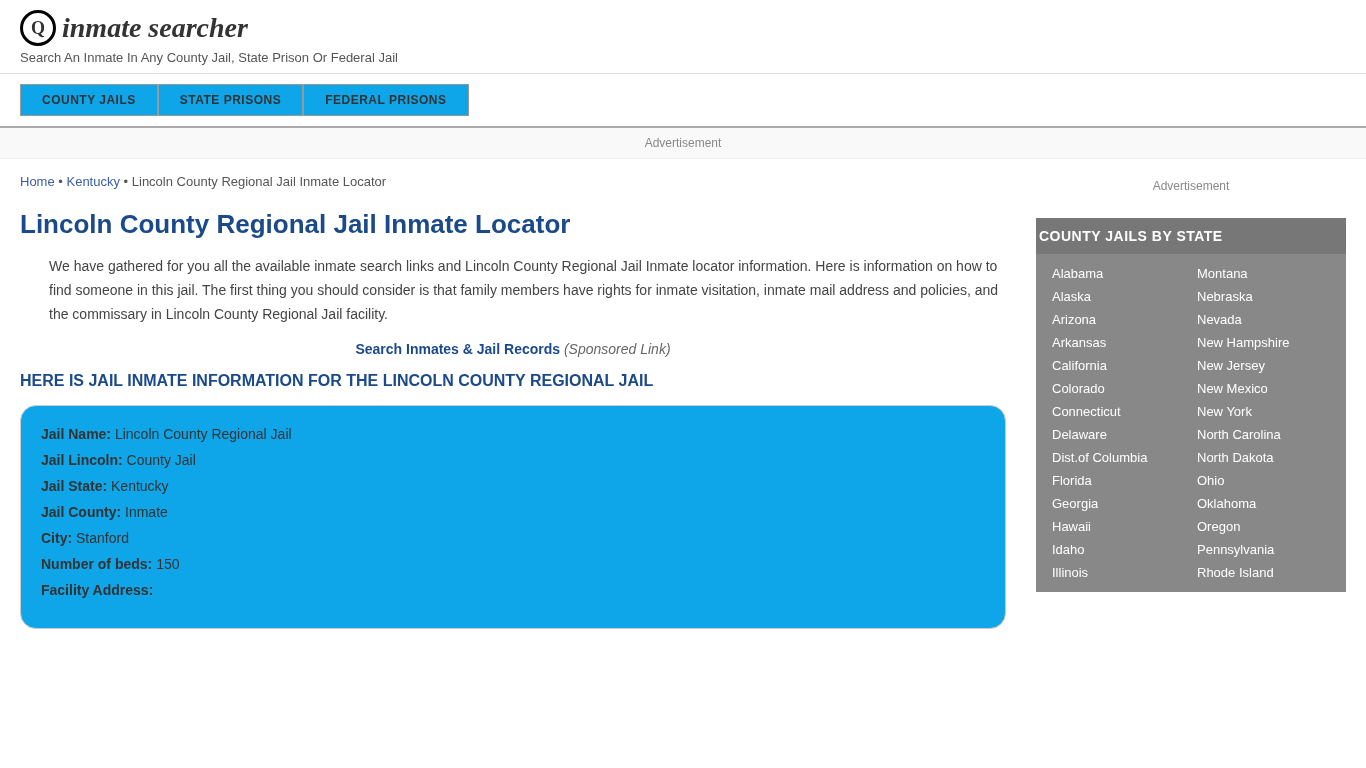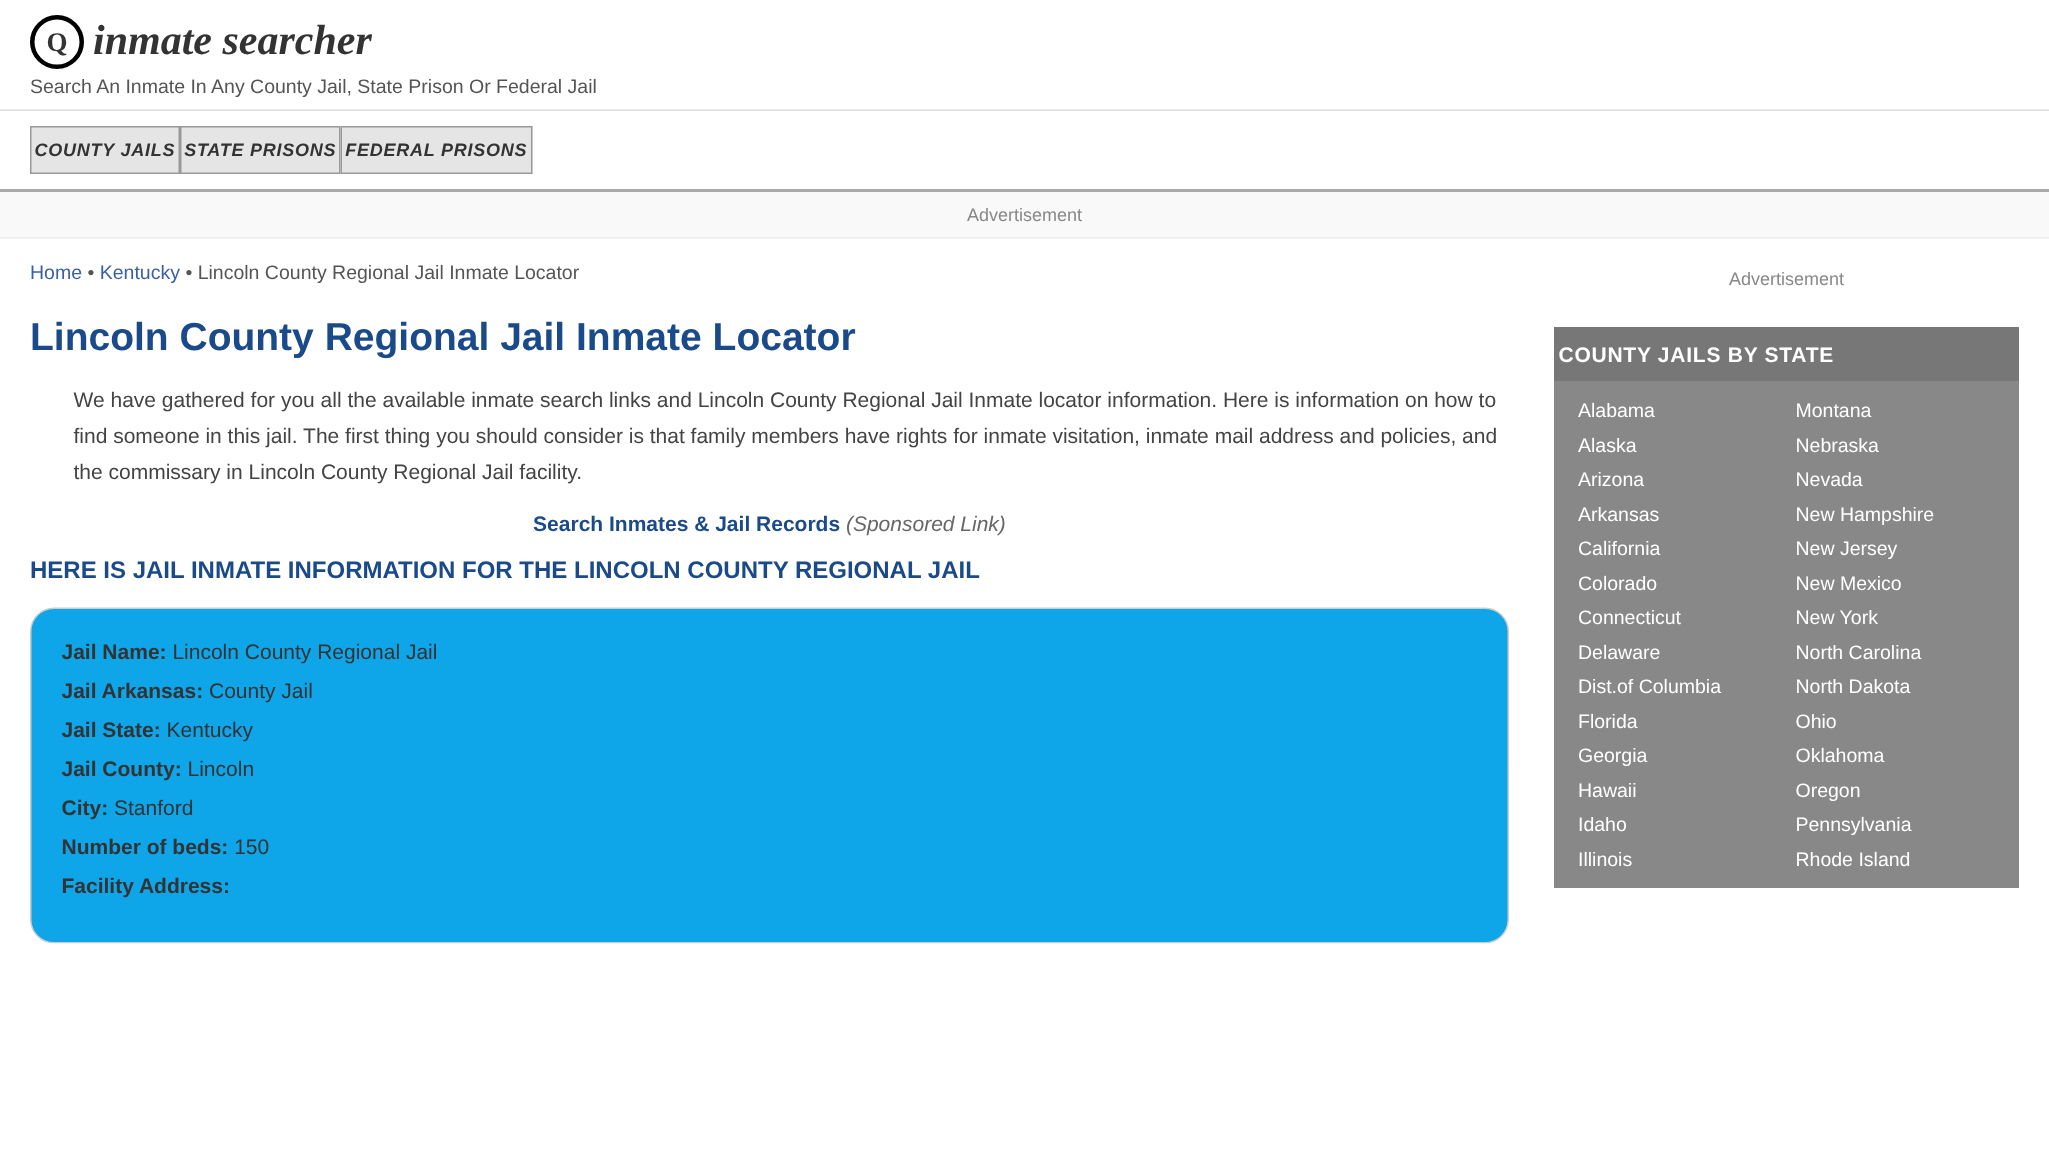--- a/index.html
+++ b/index.html
@@ -9,21 +9,21 @@
     #header { padding: 10px 20px 8px 20px; border-bottom: 1px solid #ddd; }
     #logo-area { display: flex; align-items: center; gap: 6px; margin-bottom: 4px; }
     #logo-icon { width: 36px; height: 36px; border: 3px solid #000; border-radius: 50%; display: flex; align-items: center; justify-content: center; font-size: 18px; font-weight: bold; background: #fff; }
     #logo-text { font-size: 28px; font-weight: bold; font-family: Georgia, serif; color: #000; font-style: italic; }
     #logo-text span { color: #333; }
     #tagline { font-size: 13px; color: #555; margin-left: 0; }
     
     
     #nav { padding: 10px 20px; border-bottom: 2px solid #aaa; }
     #nav-inner { display: flex; gap: 0; }
-    .nav-btn { border: 1px solid #999; padding: 8px 2px; font-size: 12px; font-weight: bold; letter-spacing: 0.5px; background: #e5e5e5; color: #333; cursor: pointer; text-transform: uppercase; font-style: italic; }
+    .nav-btn { border: 1px solid #999; padding: 8px 21px; font-size: 12px; font-weight: bold; letter-spacing: 0.5px; background: #0ea5e9; color: #333; cursor: pointer; text-transform: uppercase; }
     
     
     #content-wrapper { display: flex; padding: 0 20px; max-width: 1366px; }
     #main-content { flex: 1; padding-right: 30px; min-width: 0; }
     #sidebar { width: 310px; flex-shrink: 0; }
     
     
     #breadcrumb { padding: 15px 0 10px 0; font-size: 13px; color: #555; }
     #breadcrumb a { color: #3a5fa5; text-decoration: none; }
     
@@ -100,30 +100,30 @@
     <div id="search-link"><a href="#"><strong>Search Inmates &amp; Jail Records</strong></a> <span style="color:#666; font-style:italic;">(Sponsored Link)</span></div>
 
     <div id="section-heading">HERE IS JAIL INMATE INFORMATION FOR THE LINCOLN COUNTY REGIONAL JAIL</div>
 
     <div id="info-card">
       <div class="info-row">
         <span class="info-label">Jail Name:</span>
         <span class="info-value">Lincoln County Regional Jail</span>
       </div>
       <div class="info-row">
-        <span class="info-label">Jail Arkansas:</span>
+        <span class="info-label">Jail Lincoln:</span>
         <span class="info-value">County Jail</span>
       </div>
       <div class="info-row">
         <span class="info-label">Jail State:</span>
         <span class="info-value">Kentucky</span>
       </div>
       <div class="info-row">
         <span class="info-label">Jail County:</span>
-        <span class="info-value">Lincoln</span>
+        <span class="info-value">Inmate</span>
       </div>
       <div class="info-row">
         <span class="info-label">City:</span>
         <span class="info-value">Stanford</span>
       </div>
       <div class="info-row">
         <span class="info-label">Number of beds:</span>
         <span class="info-value">150</span>
       </div>
       <div class="info-row">

